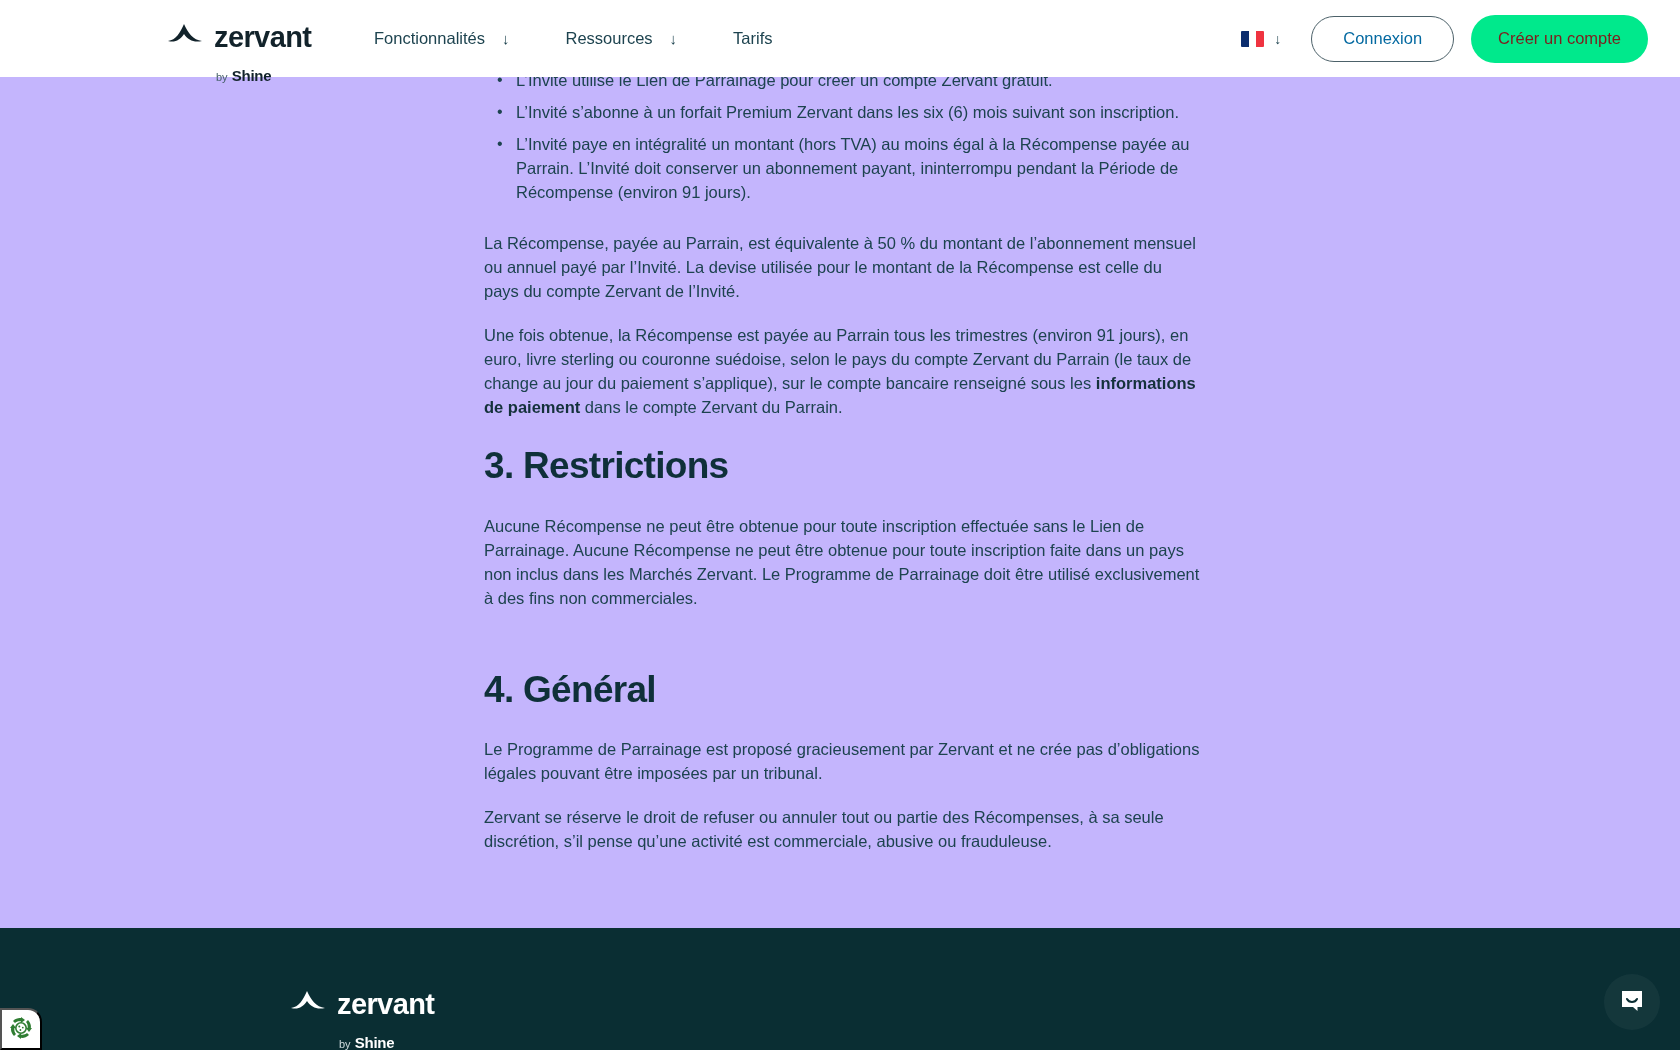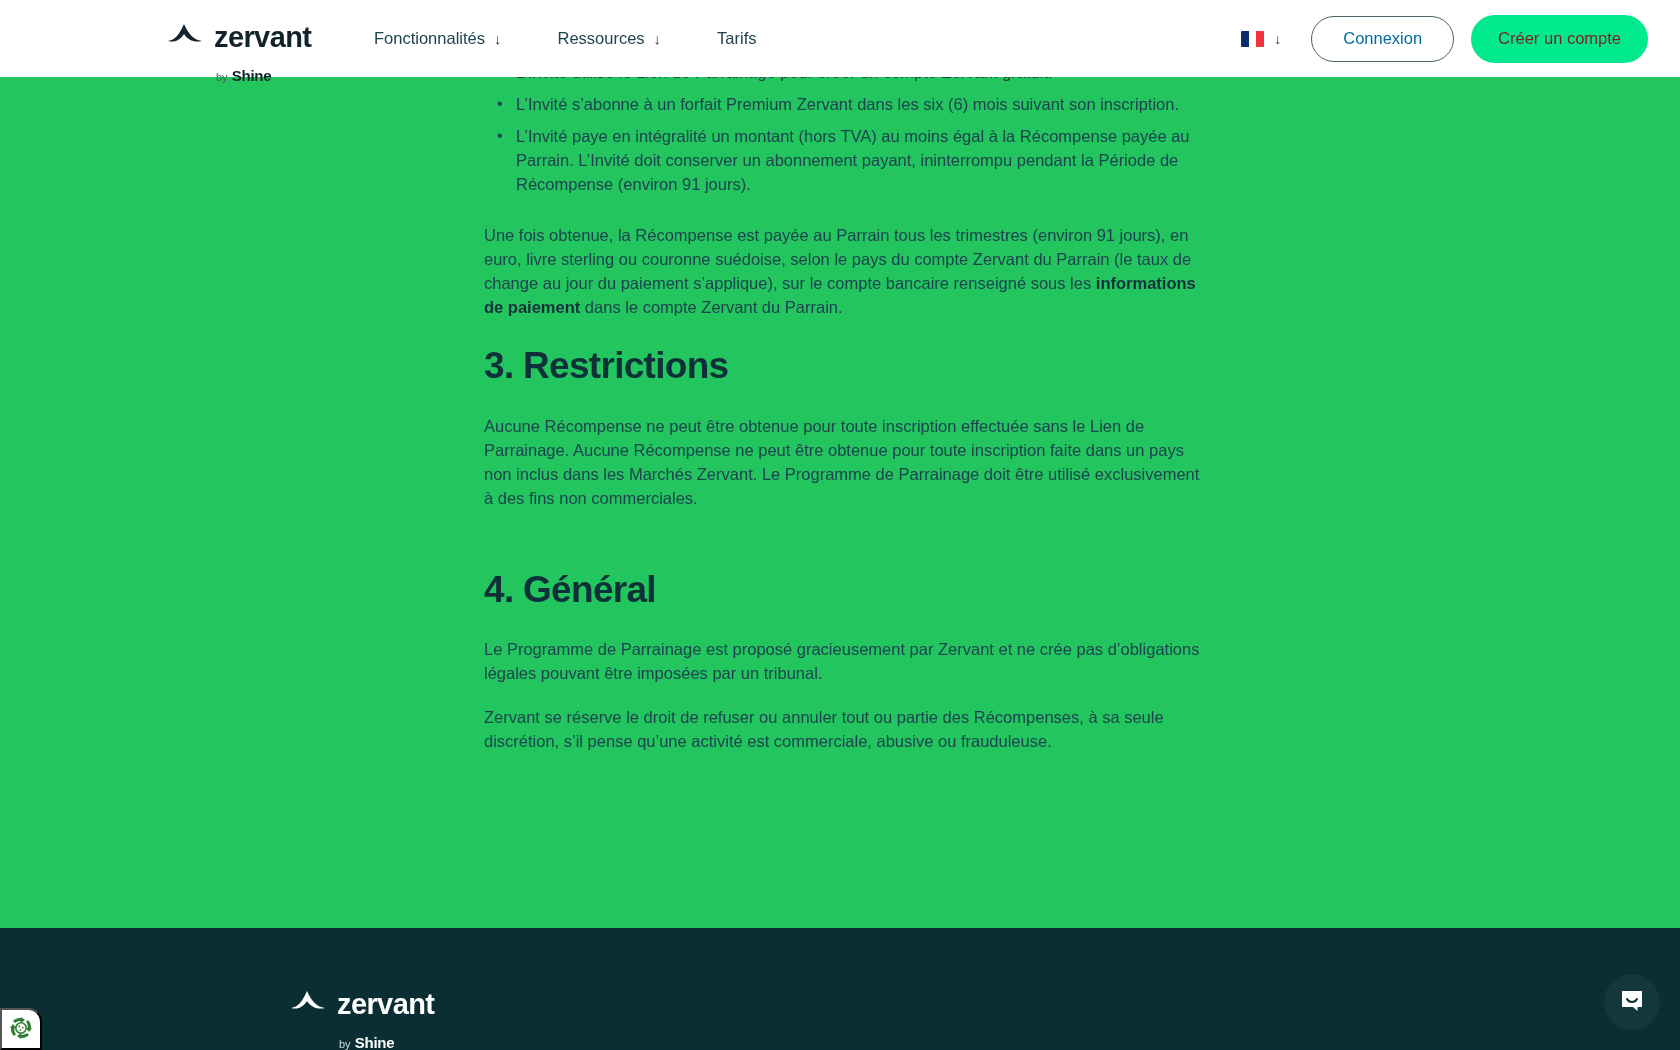--- a/index.html
+++ b/index.html
@@ -36,21 +36,21 @@
     display: flex; align-items: baseline; gap: 4px;
   }
   .logo-by { font-size: 11px; color: #46606a; font-weight: 400; }
   .logo-shine { font-size: 15px; font-weight: 700; color: #12232b; letter-spacing: -0.2px; }
 
   .nav {
     position: absolute; left: 374px; top: 0; height: 77px;
     display: flex; align-items: center; gap: 0;
   }
   .nav-item {
-    display: flex; align-items: center; gap: 9px;
+    display: flex; align-items: center; gap: 17px;
     font-size: 16.5px; color: #1d434f;
     margin-right: 56px;
     cursor: pointer; white-space: nowrap;
   }
   .nav-item:last-child { margin-right: 0; }
   .nav-arrow { font-size: 15px; color: #1d434f; line-height: 1; }
 
   .header-right {
     position: absolute; right: 32px; top: 0; height: 77px;
     display: flex; align-items: center; gap: 0;
@@ -79,23 +79,23 @@
     display: inline-flex; align-items: center; justify-content: center;
     height: 48px; padding: 0 27px;
     border: none; border-radius: 999px;
     background: #00e98c; color: #7f1d1d;
     font-size: 16.5px; font-family: inherit;
     cursor: pointer; white-space: nowrap;
   }
 
   
   .content {
-    position: absolute; top: 0; left: 0;
+    position: absolute; top: 8px; left: 0;
     width: 1680px; height: 928px;
-    background: #22c55e;
+    background: #c4b5fd;
     overflow: hidden;
   }
   .article {
     position: absolute; left: 484px; top: 60px;
     width: 716px;
     color: #1d434f;
   }
   .bullets {
     margin: 0 0 0 0; padding: 0; list-style: none;
   }
@@ -165,20 +165,21 @@
 
   <div class="article">
 
     <ul class="bullets">
       <li>L’Invité utilise le Lien de Parrainage pour créer un compte Zervant gratuit.</li>
       <li>L’Invité s’abonne à un forfait Premium Zervant dans les six (6) mois suivant son inscription.</li>
       <li>L’Invité paye en intégralité un montant (hors TVA) au moins égal à la Récompense payée au Parrain. L’Invité doit conserver un abonnement payant, ininterrompu pendant la Période de Récompense (environ 91 jours).</li>
     </ul>
 
     <div class="para-group">
+      <p class="para">La Récompense, payée au Parrain, est équivalente à 50 % du montant de l’abonnement mensuel ou annuel payé par l’Invité. La devise utilisée pour le montant de la Récompense est celle du pays du compte Zervant de l’Invité.</p>
       <p class="para"><span>Une fois obtenue, la Récompense est payée au Parrain tous les trimestres (environ 91 jours), en euro, livre sterling ou couronne suédoise, selon le pays du compte Zervant du Parrain (le taux de change au jour du paiement s’applique), sur le compte bancaire renseigné sous les </span><b>informations de paiement</b><span> dans le compte Zervant du Parrain.</span></p>
     </div>
 
     <h2 class="sec first">3. Restrictions</h2>
     <p class="para">Aucune Récompense ne peut être obtenue pour toute inscription effectuée sans le Lien de Parrainage. Aucune Récompense ne peut être obtenue pour toute inscription faite dans un pays non inclus dans les Marchés Zervant. Le Programme de Parrainage doit être utilisé exclusivement à des fins non commerciales.</p>
 
     <h2 class="sec">4. Général</h2>
     <p class="para">Le Programme de Parrainage est proposé gracieusement par Zervant et ne crée pas d’obligations légales pouvant être imposées par un tribunal.</p>
     <p class="para">Zervant se réserve le droit de refuser ou annuler tout ou partie des Récompenses, à sa seule discrétion, s’il pense qu’une activité est commerciale, abusive ou frauduleuse.</p>
 

